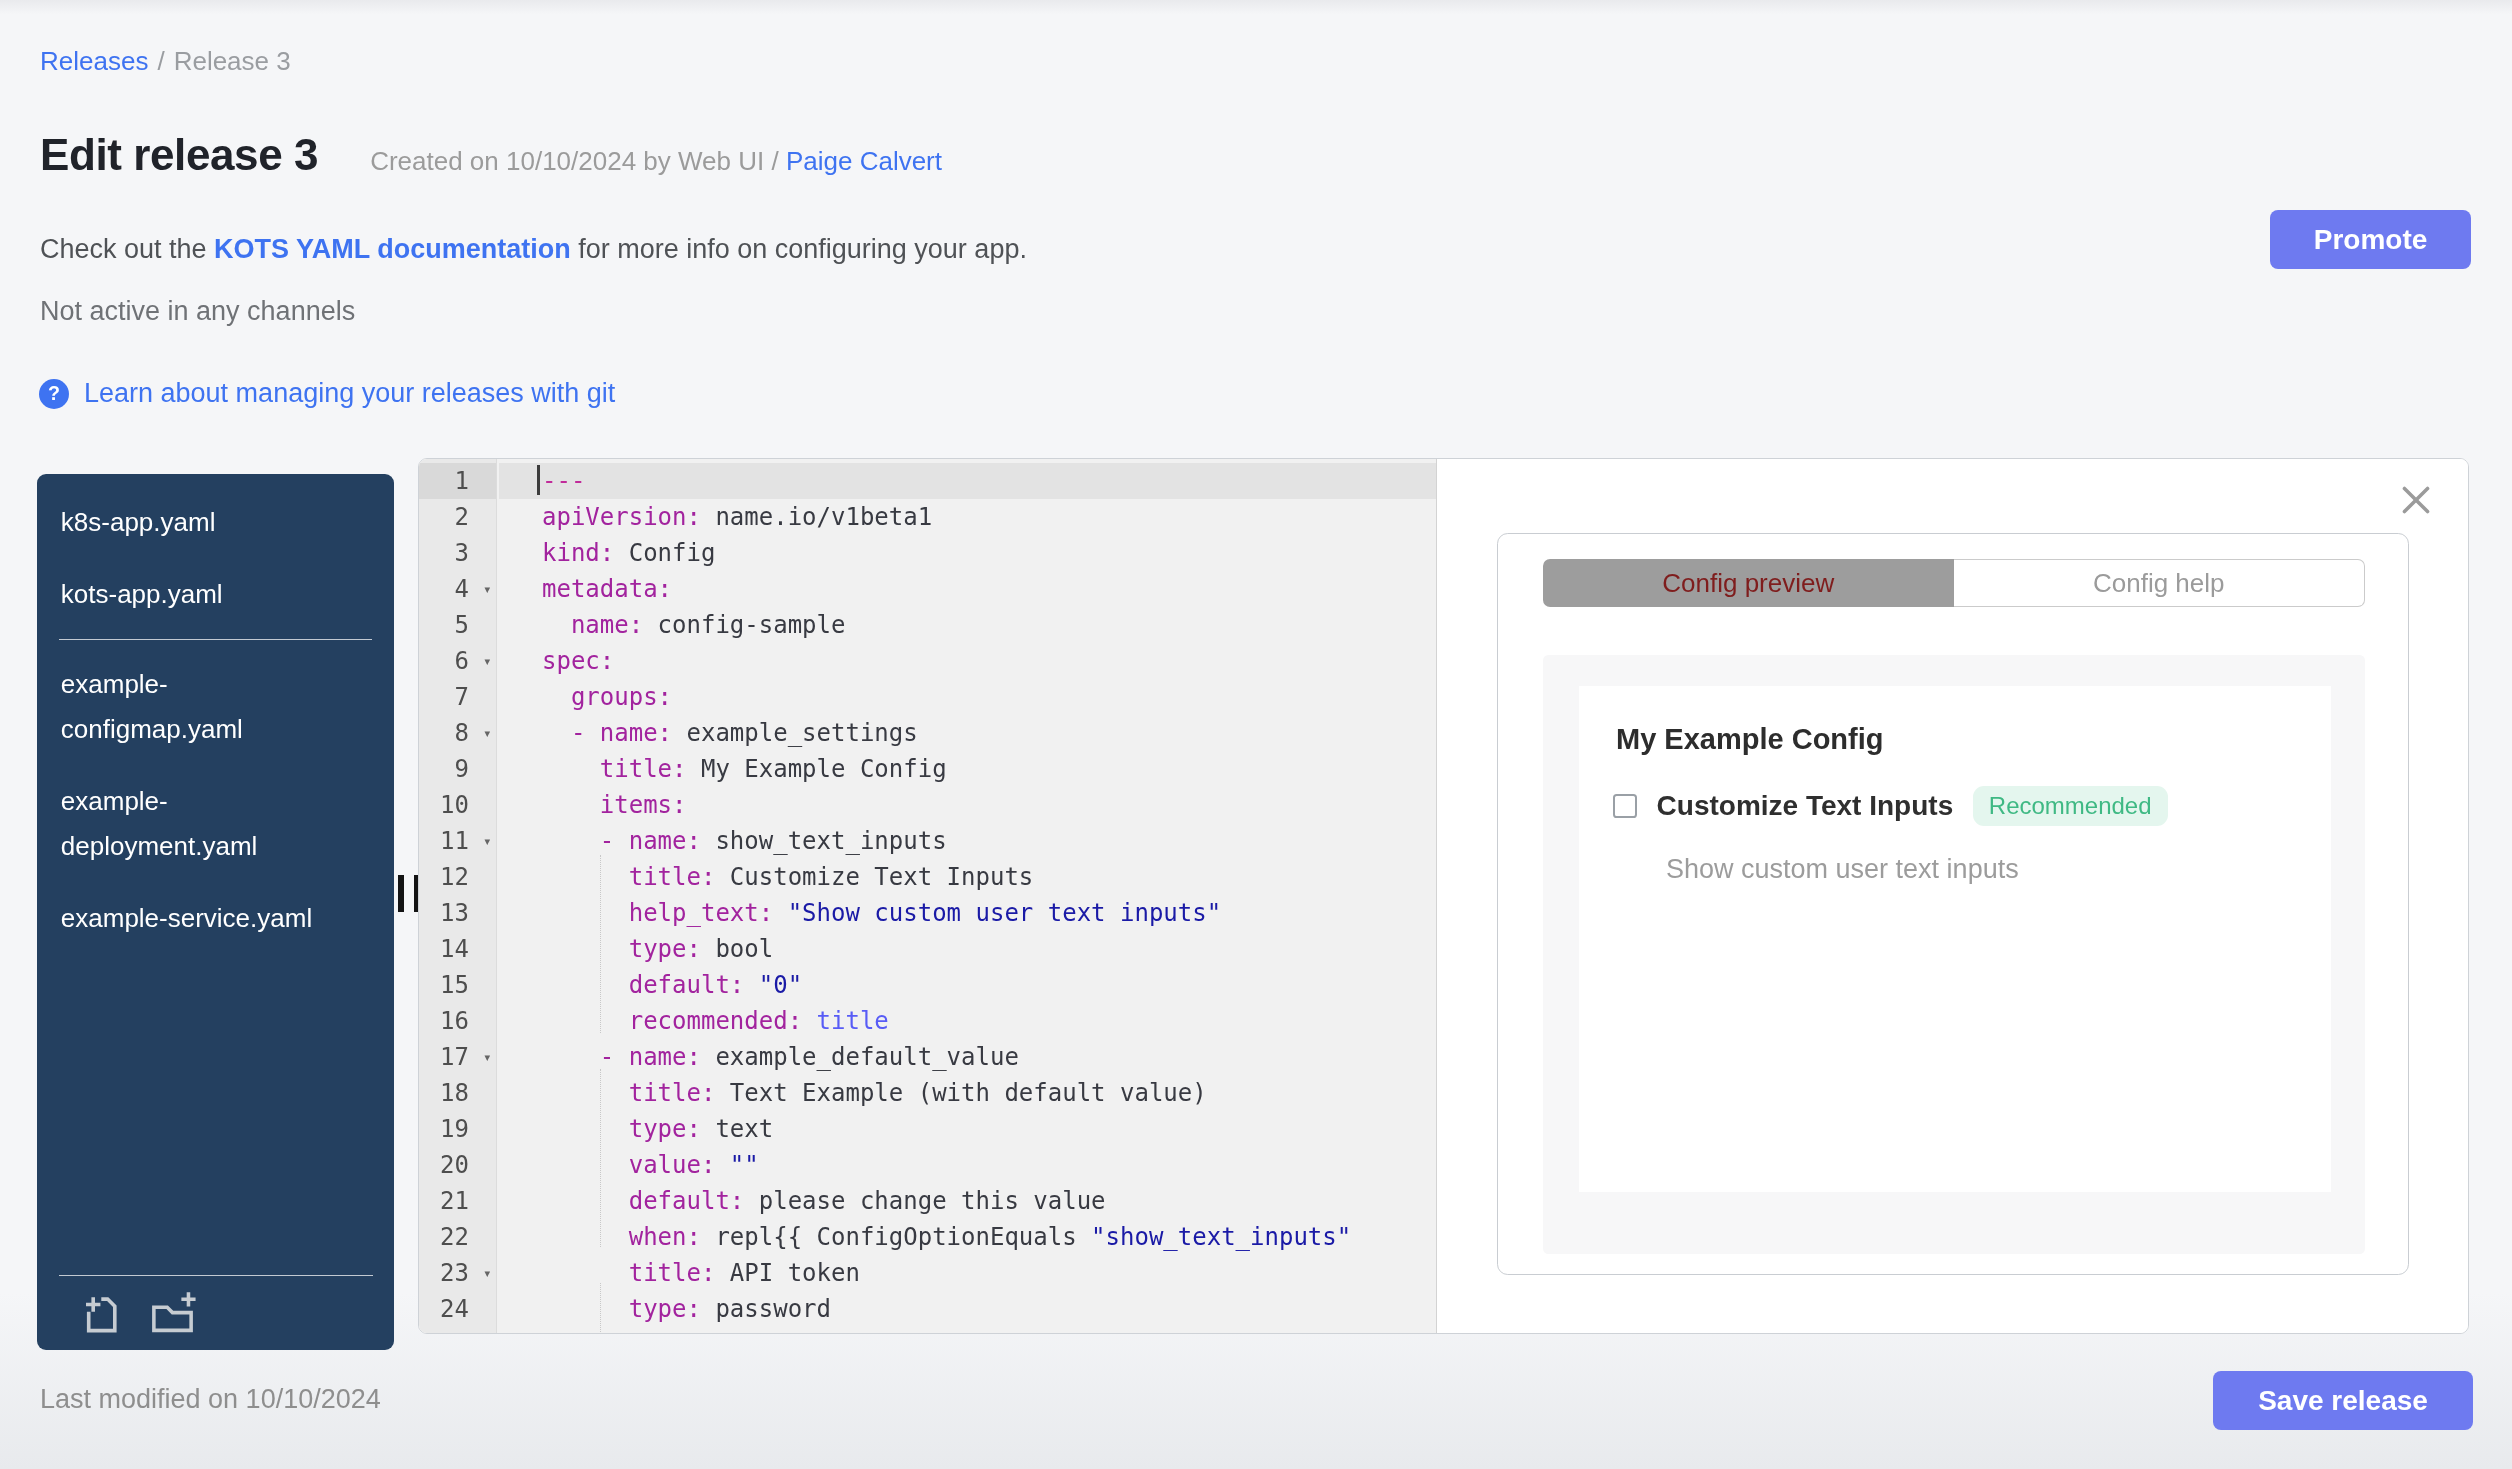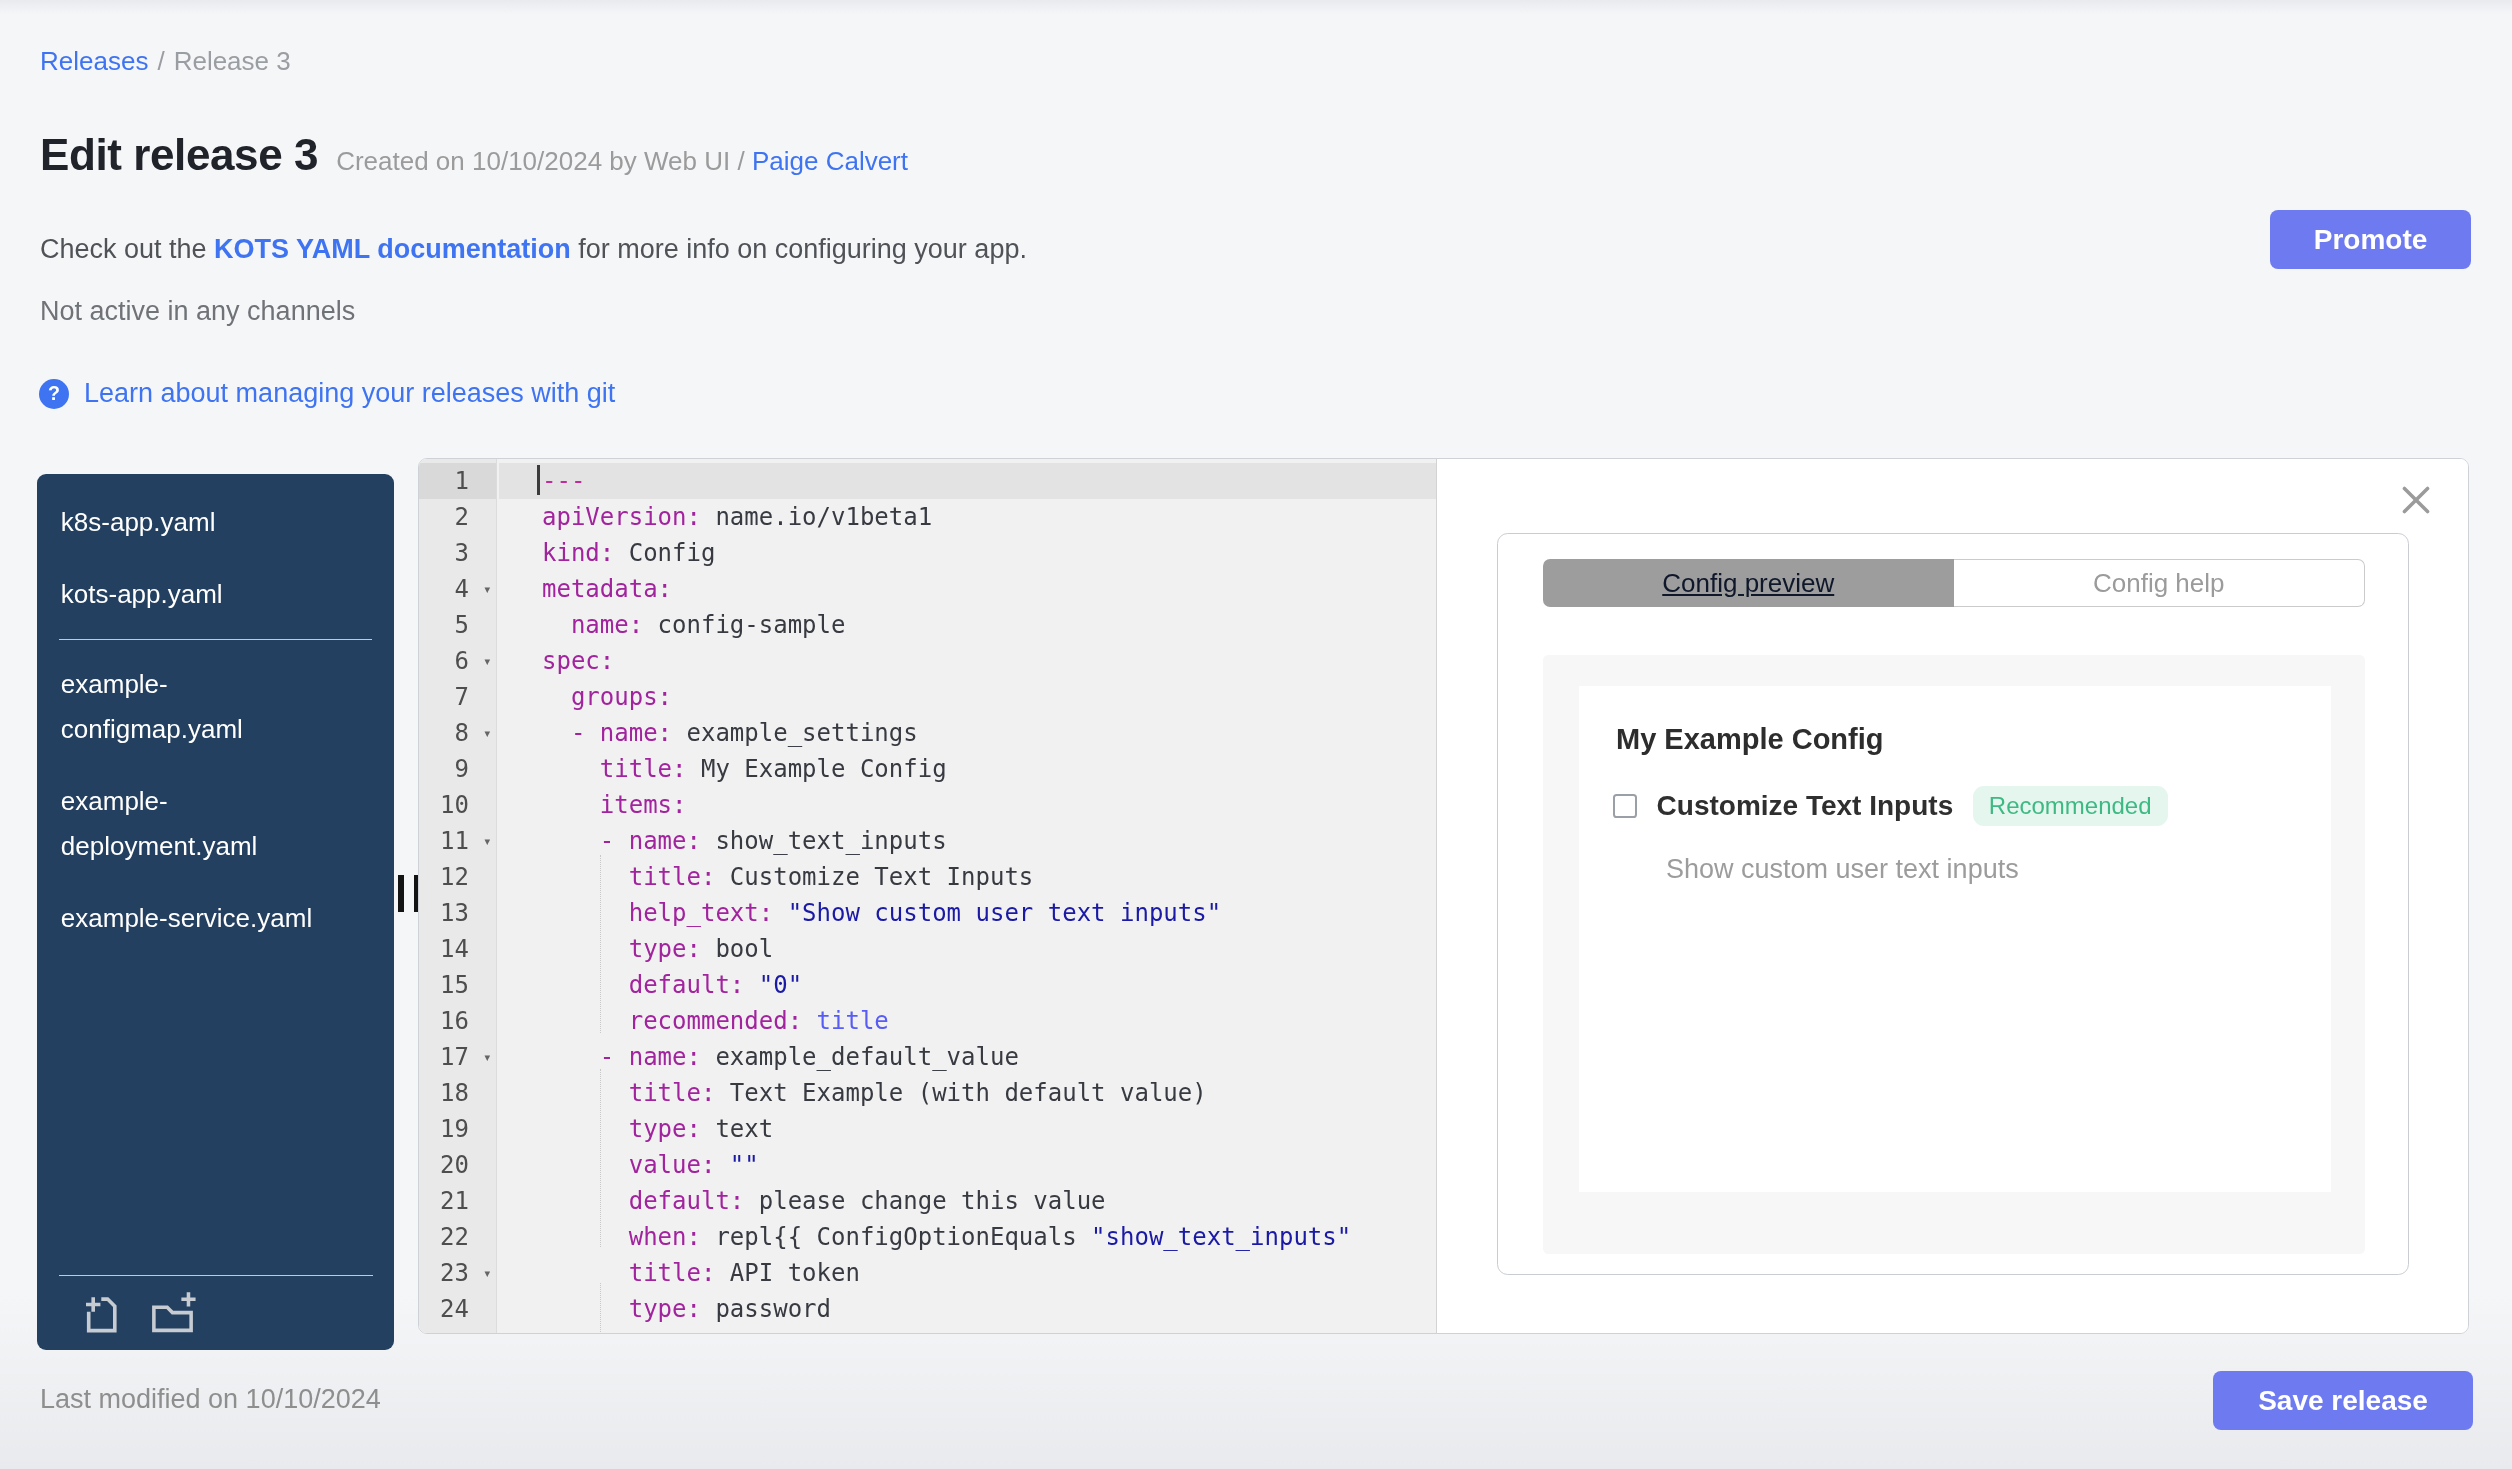--- a/index.html
+++ b/index.html
@@ -9,21 +9,21 @@
     position: relative; width: 2512px; height: 1469px; overflow: hidden;
     background: linear-gradient(180deg, #e9eaed 0px, #f5f6f8 14.3px, #f5f6f8 88%, #e8eaed 100%);
     color: #333;
   }
   a { text-decoration: none; cursor: pointer; }
 
   
   .breadcrumb { position: absolute; left: 40px; top: 46px; font-size: 26px; color: #9a9da1; }
   .breadcrumb a { color: var(--link); }
   .breadcrumb .sep { margin: 0 9px; color: #9a9da1; }
-  .title-row { position: absolute; left: 40px; top: 130px; display: flex; align-items: baseline; gap: 18px; }
+  .title-row { position: absolute; left: 40px; top: 130px; display: flex; align-items: baseline; gap: 52px; }
   .title-row h1 { font-size: 44px; font-weight: 700; color: #20232a; letter-spacing: -0.4px; }
   .created { font-size: 26px; color: #9b9b9b; }
   .created a { color: var(--link); }
   .docs-line { position: absolute; left: 40px; top: 234px; font-size: 27px; color: #4f5256; }
   .docs-line a { color: var(--link); font-weight: 700; }
   .channel-line { position: absolute; left: 40px; top: 296px; font-size: 27px; color: #6f7276; }
   .git-line { position: absolute; left: 39px; top: 378px; display: flex; align-items: center; gap: 15px; }
   .q-icon { width: 30px; height: 30px; border-radius: 50%; background: var(--link); color: #fff;
             font-size: 19.6px; font-weight: 700; display: flex; align-items: center; justify-content: center; }
   .git-line a { color: var(--link); font-size: 27px; }
@@ -74,21 +74,21 @@
   .tok-d { color: var(--tk-doc); }
   .iguide { position: absolute; width: 0; border-left: 1.8px dotted #c8c8c8; left: 101px; }
 
   
   .preview { position: relative; flex: 1; background: #fff; }
   .close-x { position: absolute; top: 25px; right: 36px; width: 32px; height: 32px; cursor: pointer; }
   .pcard { position: absolute; left: 60px; top: 74px; width: 912px; height: 742px;
            border: 1.8px solid #c9cdd2; border-radius: 10.7px; background: #fff; }
   .tabbar { position: absolute; left: 45px; top: 25px; width: 822px; height: 48px; display: flex; }
   .tab { flex: 1; display: flex; align-items: center; justify-content: center; font-size: 26px; cursor: pointer; }
-  .tab-active { background: var(--tabbg); color: #0f172a; border-radius: 7.1px 0 0 7.1px; text-decoration: underline; }
+  .tab-active { background: var(--tabbg); color: #7f1d1d; border-radius: 7.1px 0 0 7.1px; }
   .tab-inactive { background: #fff; color: #9b9b9b; border: 1.8px solid #cbcbcb; border-left: none;
                   border-radius: 0 7.1px 7.1px 0; }
   .graybox { position: absolute; left: 45px; top: 121px; width: 822px; height: 599px;
              background: #f7f7f8; border-radius: 5.3px; }
   .whitecard { position: absolute; left: 36px; top: 31px; width: 752px; height: 506px; background: #fff; }
   .cfg-title { position: absolute; left: 37px; top: 37px; font-size: 29px; font-weight: 700; color: #2d2d2d; }
   .cfg-row { position: absolute; left: 34px; top: 100px; display: flex; align-items: center; gap: 19.6px; }
   .checkbox { width: 24px; height: 24px; border: 2.7px solid #9aa0a6; border-radius: 3.6px; background: #fff; cursor: pointer; flex: none; }
   .cfg-label { font-size: 28px; font-weight: 700; color: #2f2f2f; }
   .badge { background: var(--badgebg); color: var(--badgefg); font-size: 24px; padding: 6.2px 16px;

